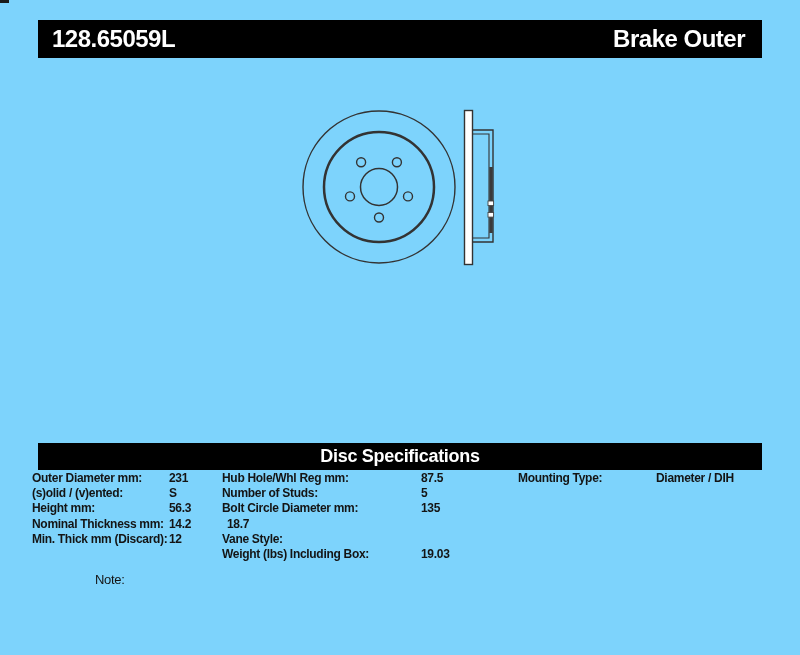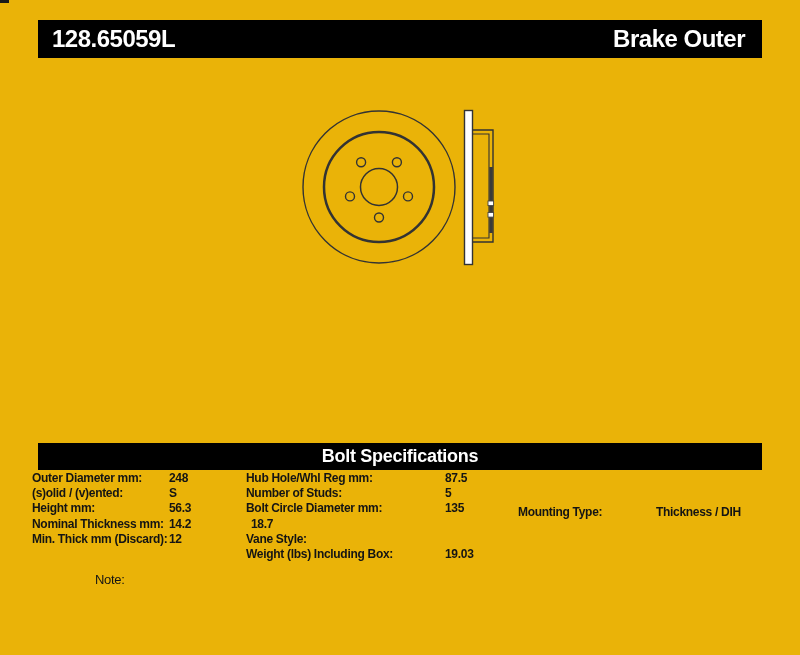--- a/index.html
+++ b/index.html
@@ -1,17 +1,17 @@
 <!DOCTYPE html>
 <html><head>
 <meta charset="utf-8">
 <style>
   html, body { margin:0; padding:0; background:#ffffff; }
   body { width:800px; height:655px; font-family:"Liberation Sans", sans-serif; }
-  .sheet { position:relative; width:800px; height:655px; background:#eab308; overflow:hidden; }
+  .sheet { position:relative; width:800px; height:655px; background:#7dd3fc; overflow:hidden; }
 
   .corner-mark { position:absolute; left:0; top:0; width:9px; height:3px; background:#1a1a1a; }
 
   .titlebar {
     position:absolute; left:38px; top:20px; width:724px; height:38px;
     background:#000000; color:#ffffff;
     display:flex; align-items:center; justify-content:space-between;
     padding:0 17px 0 14px; box-sizing:border-box;
     font-size:24px; font-weight:bold; letter-spacing:-0.5px;
   }
@@ -27,22 +27,22 @@
 
   .spec-table {
     position:absolute; left:38px; top:471px; width:724px; height:95px;
     font-size:12px; font-weight:bold; color:#141414; letter-spacing:-0.3px;
   }
   .spec-col { position:absolute; top:0; }
   .spec-row { display:flex; align-items:baseline; height:15.2px; white-space:nowrap; }
   .spec-label { display:inline-block; text-align:left; flex:none; }
   .spec-value { margin-left:5px; }
   .col1 { left:-6px; }  .col1 .spec-label { width:132px; }
-  .col2 { left:208px; } .col2 .spec-label { width:194px; }
-  .col3 { left:480px; } .col3 .spec-label { width:133px;margin-top:34px; }
+  .col2 { left:184px; } .col2 .spec-label { width:194px; }
+  .col3 { left:480px; } .col3 .spec-label { width:133px; }
 
   .note {
     position:absolute; left:95px; top:572px;
     font-size:13px; font-weight:normal; color:#141414; letter-spacing:-0.3px;
   }
 </style>
 </head>
 <body>
 
 <div class="sheet">
@@ -69,29 +69,29 @@
       <rect x="464.5" y="110.5" width="8" height="154" fill="#ffffff" stroke="#333333" stroke-width="1.4"></rect>
       <path d="M472.5,130 H493 V242 H472.5" fill="none" stroke="#333333" stroke-width="1.4"></path>
       <path d="M472.5,134 H489 V238 H472.5" fill="none" stroke="#333333" stroke-width="1.1"></path>
       <rect x="489.3" y="167" width="3.4" height="66" fill="#3a3a3a" stroke="none"></rect>
       <rect x="488" y="201" width="5.6" height="4.6" fill="#ffffff" stroke="#444444" stroke-width="0.9"></rect>
       <rect x="488" y="212.5" width="5.6" height="4.6" fill="#ffffff" stroke="#444444" stroke-width="0.9"></rect>
     </g>
   </svg>
 
   <div class="specbar">
-    <span>Bolt Specifications</span>
+    <span>Disc Specifications</span>
   </div>
 
   <div class="spec-table">
 
     <div class="spec-col col1">
       <div class="spec-row">
         <span class="spec-label">Outer Diameter mm:</span>
-        <span class="spec-value">248</span>
+        <span class="spec-value">231</span>
       </div>
       <div class="spec-row">
         <span class="spec-label">(s)olid / (v)ented:</span>
         <span class="spec-value">S</span>
       </div>
       <div class="spec-row">
         <span class="spec-label">Height mm:</span>
         <span class="spec-value">56.3</span>
       </div>
       <div class="spec-row">
@@ -126,21 +126,21 @@
       </div>
       <div class="spec-row">
         <span class="spec-label">Weight (lbs) Including Box:</span>
         <span class="spec-value">19.03</span>
       </div>
     </div>
 
     <div class="spec-col col3">
       <div class="spec-row">
         <span class="spec-label">Mounting Type:</span>
-        <span class="spec-value">Thickness / DIH</span>
+        <span class="spec-value">Diameter / DIH</span>
       </div>
     </div>
 
   </div>
 
   <div class="note">Note:</div>
 
 </div>
 
 </body></html>

